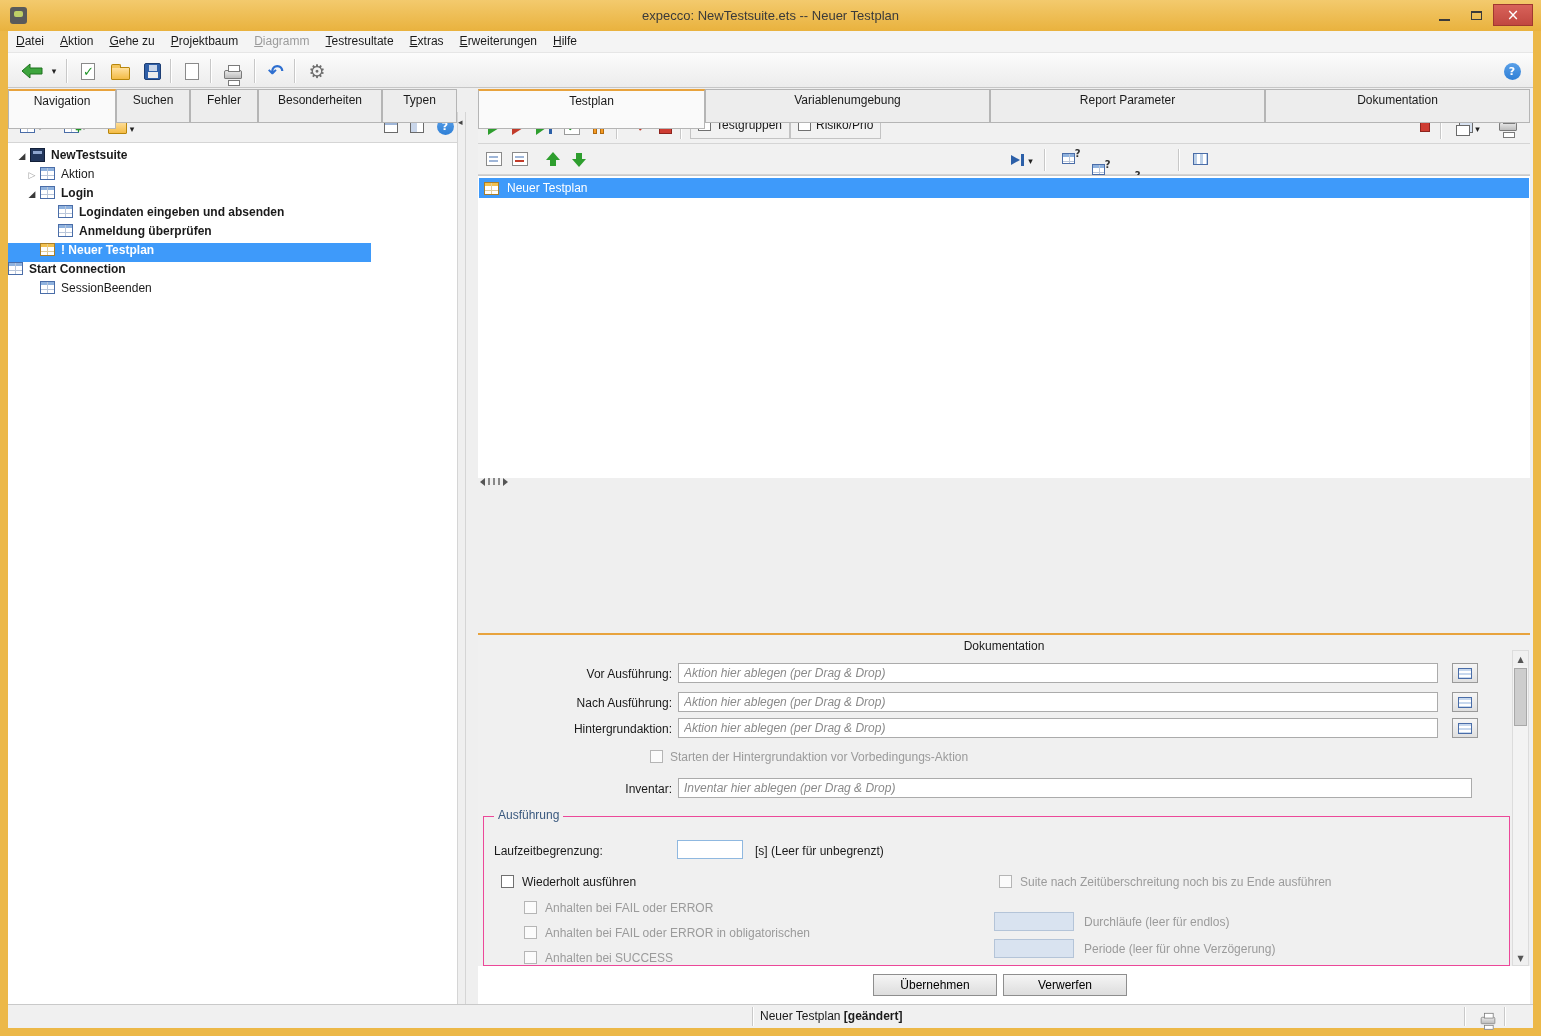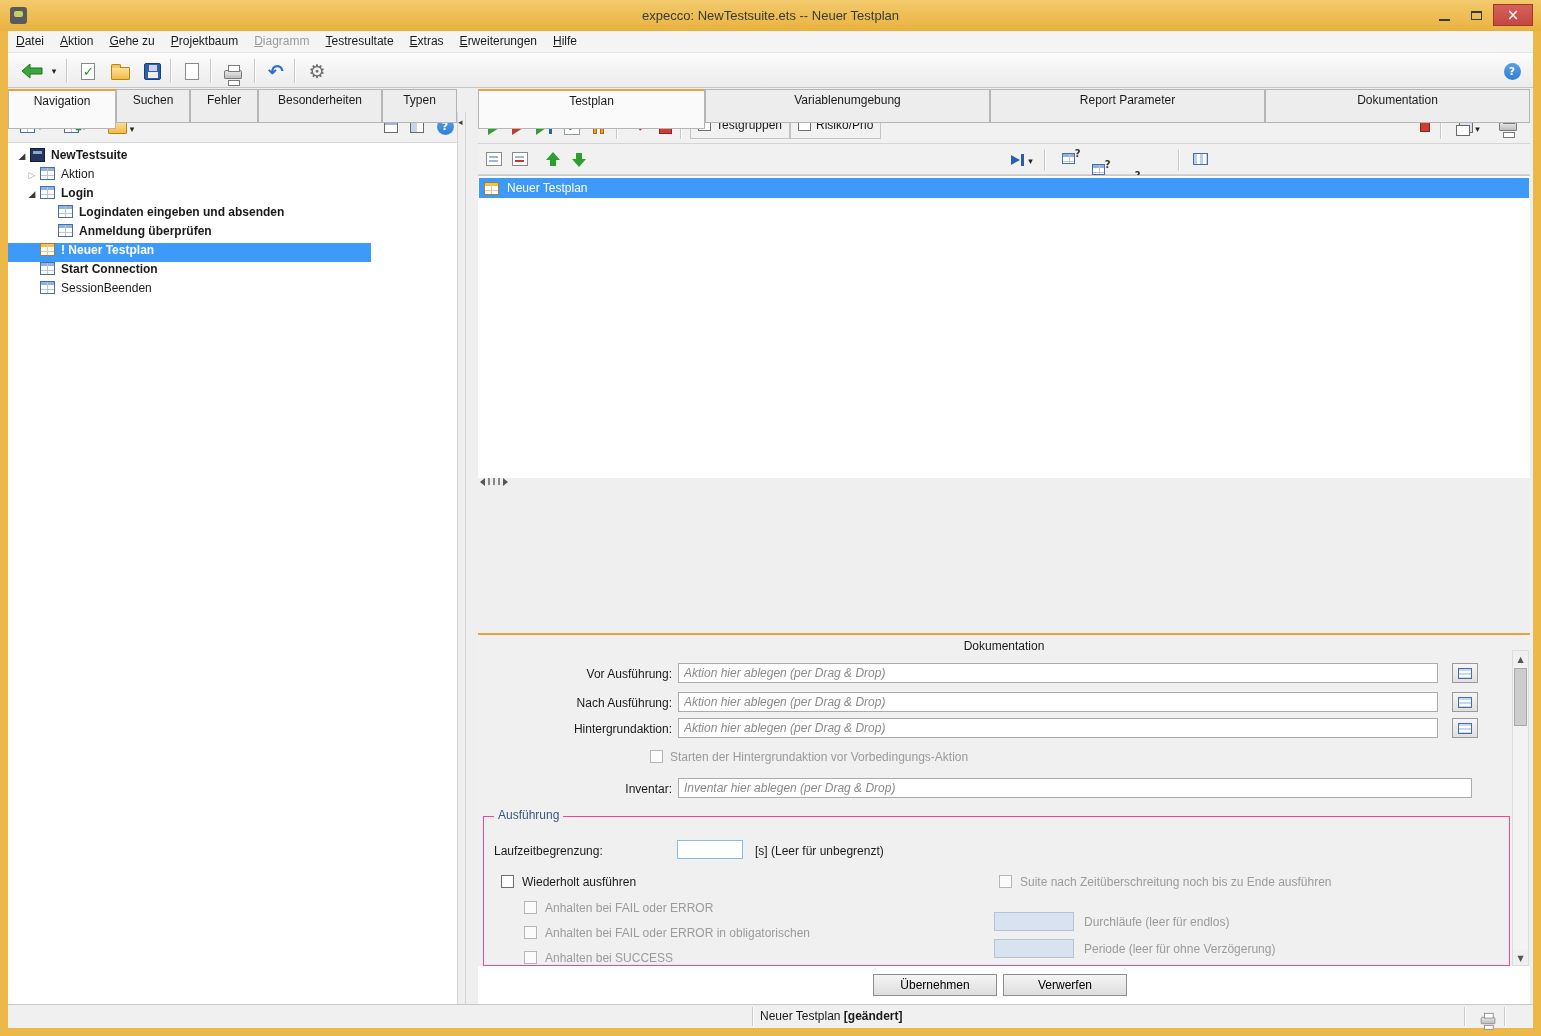--- a/index.html
+++ b/index.html
@@ -297,21 +297,21 @@
       <span class="lbl b">Logindaten eingeben und absenden</span>
     </div>
     <div class="trow" style="top:81px;padding-left:50px">
       <span class="tbl"></span>
       <span class="lbl b">Anmeldung überprüfen</span>
     </div>
     <div class="trow sel" style="top:100px;padding-left:32px">
       <span class="tbl orange"></span>
       <span class="lbl b">! Neuer Testplan</span>
     </div>
-    <div class="trow" style="top:119px;padding-left:32px">
+    <div class="trow" style="top:119px;">
       <span class="tbl"></span>
       <span class="lbl b">Start Connection</span>
     </div>
     <div class="trow" style="top:138px;padding-left:32px">
       <span class="tbl"></span>
       <span class="lbl">SessionBeenden</span>
     </div>
   </div>
 
   <div class="thinstrip">

